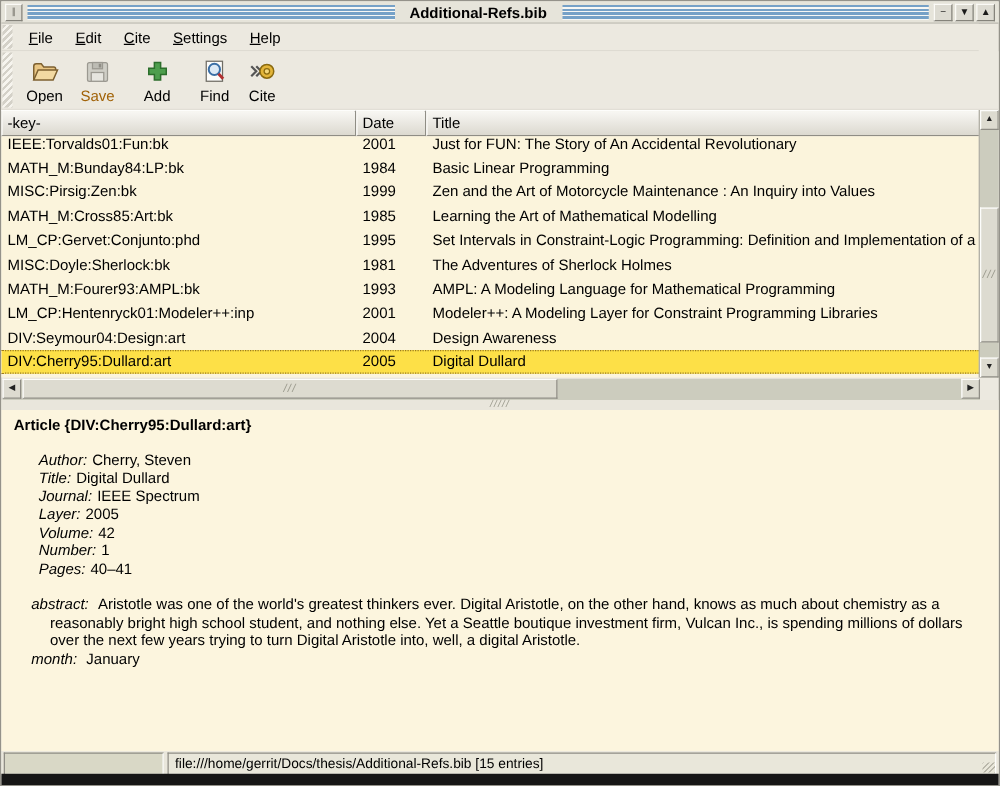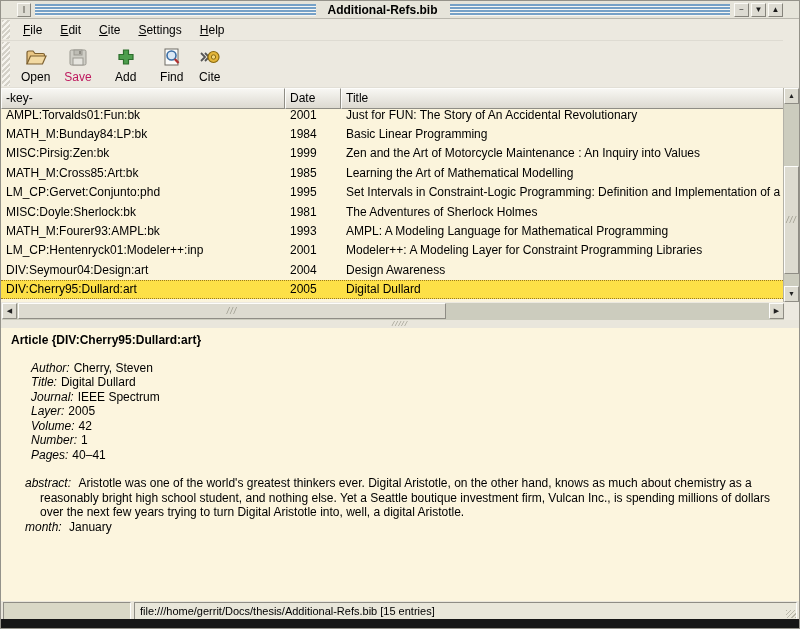--- a/index.html
+++ b/index.html
@@ -4,42 +4,42 @@
 <style>
   html,body{margin:0;padding:0;background:#555;}
   *{box-sizing:border-box;}
   .window{
     position:relative;width:800px;height:629px;
     background:#ece9e0;border:1px solid #94928a;
     font-family:"Liberation Sans",sans-serif;color:#000;overflow:hidden;
   }
   
   .titlebar{position:absolute;top:0;left:0;right:0;height:18px;background:#e6e4da;
-    display:flex;align-items:center;padding:1px 16px;gap:4px;border-bottom:1px solid #b9b7ae;}
+    display:flex;align-items:center;padding:1px 3px;gap:4px;border-bottom:1px solid #b9b7ae;}
   .stripes{flex:1;height:12px;
     background:repeating-linear-gradient(to bottom,#76a1c7 0 2px,#f7f7f4 2px 3px);}
   .title-text{font-weight:bold;font-size:12px;line-height:16px;padding:0 8px;white-space:nowrap;}
   .menu-btn{width:14px;height:14px;background:#dddbd2;border:1px solid;
     border-color:#fbfaf6 #85837b #85837b #fbfaf6;display:flex;align-items:center;justify-content:center;}
   .menu-btn .inner{width:7px;height:7px;background:#efeee8;border:1px solid #9a988f;}
   .win-btns{display:flex;gap:2px;}
   .win-btn{width:15px;height:14px;background:#dddbd2;border:1px solid;
     border-color:#fbfaf6 #85837b #85837b #fbfaf6;font-size:8px;line-height:12px;text-align:center;color:#1a1a1a;padding:0;}
   
   .menubar{position:absolute;top:18px;left:0;right:16px;height:22px;background:#ece9e0;
     display:flex;align-items:center;border-bottom:1px solid #dedbd2;}
   .drag-handle{width:8px;align-self:stretch;margin:1px 4px 1px 1px;
     background:repeating-linear-gradient(135deg,#d4d1c8 0 2px,#f6f4ee 2px 4px);}
   .menu-item{padding:3px 9px;font-size:12px;cursor:default;}
   
   .toolbar{position:absolute;top:40px;left:0;right:0;height:47px;background:#ece9e0;
     display:flex;align-items:flex-end;border-bottom:1px solid #e2dfd6;}
   .tool-btn{display:flex;flex-direction:column;align-items:center;justify-content:flex-end;
     padding:3px 6px 2px;font-size:12px;gap:2px;border:1px solid transparent;}
-  .tool-btn.disabled{color:#be185d;}
+  .tool-btn.disabled{color:#a16207;}
   .tool-sep{width:0;border-left:1px solid #c6c3ba;border-right:1px solid #fbfaf6;margin:5px 3px;}
   .ticon{width:24px;height:22px;display:block;}
   
   .thead{position:absolute;top:87px;left:0;width:784px;height:21px;display:flex;}
   .hcell{background:linear-gradient(#f8f7f3,#dcd9d0);border:1px solid;
     border-color:#fdfdfb #8f8d85 #8f8d85 #fdfdfb;font-size:12px;padding:2px 4px;overflow:hidden;white-space:nowrap;}
   .hcell.key{width:284px;}
   .hcell.date{width:56px;}
   .hcell.title{flex:1;}
   
@@ -171,21 +171,21 @@
 
   <div class="thead">
     <div class="hcell key">-key-</div>
     <div class="hcell date">Date</div>
     <div class="hcell title">Title</div>
   </div>
 
   <div class="list">
     <div class="list-inner" id="list-body">
   <div class="row">
-    <div class="cell key">AMPL:Torvalds01:Fun:bk</div>
+    <div class="cell key">IEEE:Torvalds01:Fun:bk</div>
     <div class="cell date">2001</div>
     <div class="cell title">Just for FUN: The Story of An Accidental Revolutionary</div>
   </div>
 
   <div class="row">
     <div class="cell key">MATH_M:Bunday84:LP:bk</div>
     <div class="cell date">1984</div>
     <div class="cell title">Basic Linear Programming</div>
   </div>
 

